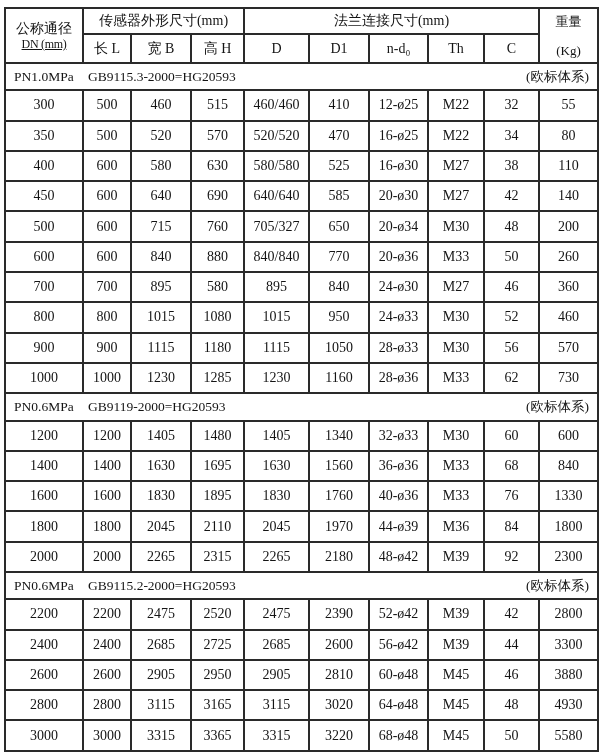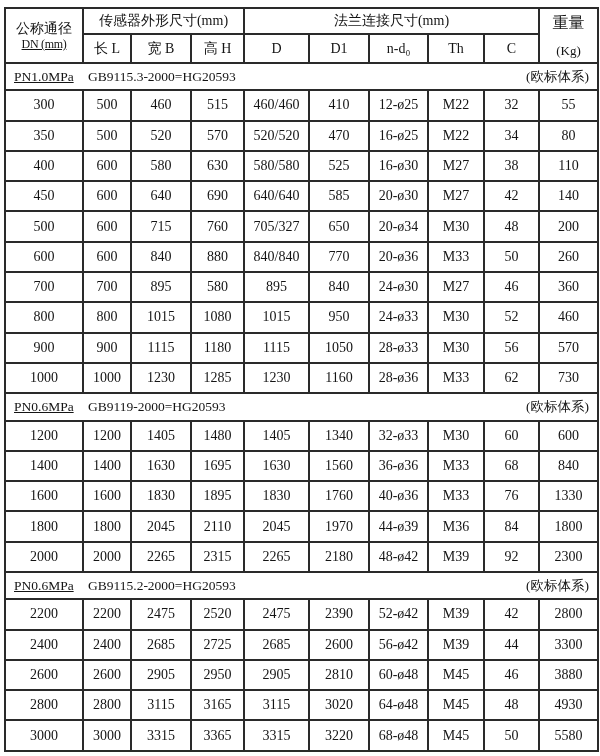--- a/index.html
+++ b/index.html
@@ -20,32 +20,32 @@
   .dim-table th,.dim-table td{
     border:2px solid #2a2a2a;
     text-align:center;vertical-align:middle;
     padding:0;font-weight:normal;font-size:14px;
     overflow:hidden;white-space:nowrap;
   }
   thead tr.h1{height:26px;}
   thead tr.h2{height:29px;}
   .dn-l1{font-size:14px;line-height:17px;}
   .dn-l2{font-size:12px;line-height:14px;letter-spacing:-0.3px;text-decoration:underline;}
-  .wt-l1{font-size:16px;line-height:17px;}
+  .wt-l1{font-size:13px;line-height:17px;font-family:Liberation Mono, monospace;}
   .wt-l2{font-size:13px;line-height:15px;margin-top:12px;}
   .group-th{font-size:14px;}
 
   tbody tr{height:30px;}
   tbody tr.section-row{height:27px;}
   tr.section-row td{padding:0;}
   .section-line{
     display:flex;align-items:center;
     padding:0 8px;width:100%;box-sizing:border-box;
   }
-  .sec-pressure{flex:0 0 74px;text-align:left;font-size:13.5px;text-decoration:underline;}
+  .sec-pressure{flex:0 0 74px;text-align:left;font-size:13.5px;}
   .sec-standard{text-align:left;font-size:13.5px;}
   .sec-note{margin-left:auto;text-align:right;font-size:13.5px;}
 </style>
 </head>
 <body>
 
 <div class="page">
   <table class="dim-table">
     <colgroup>
       <col style="width:78px">

